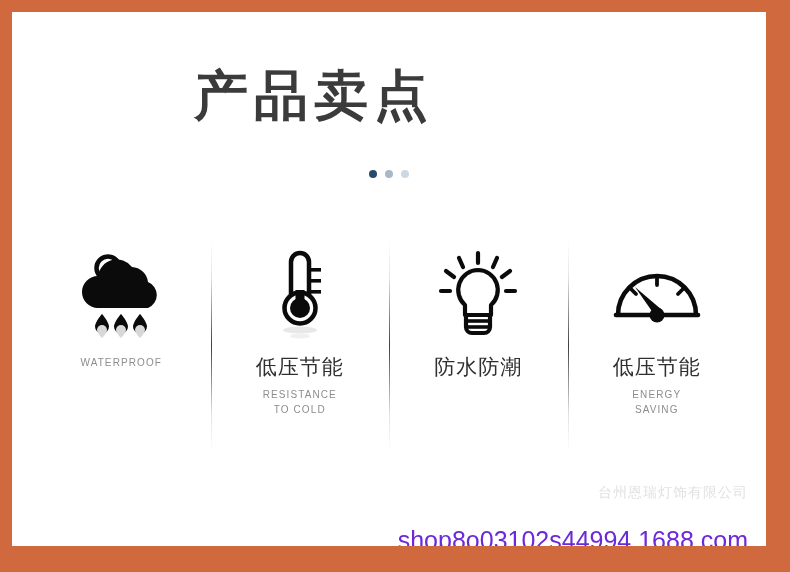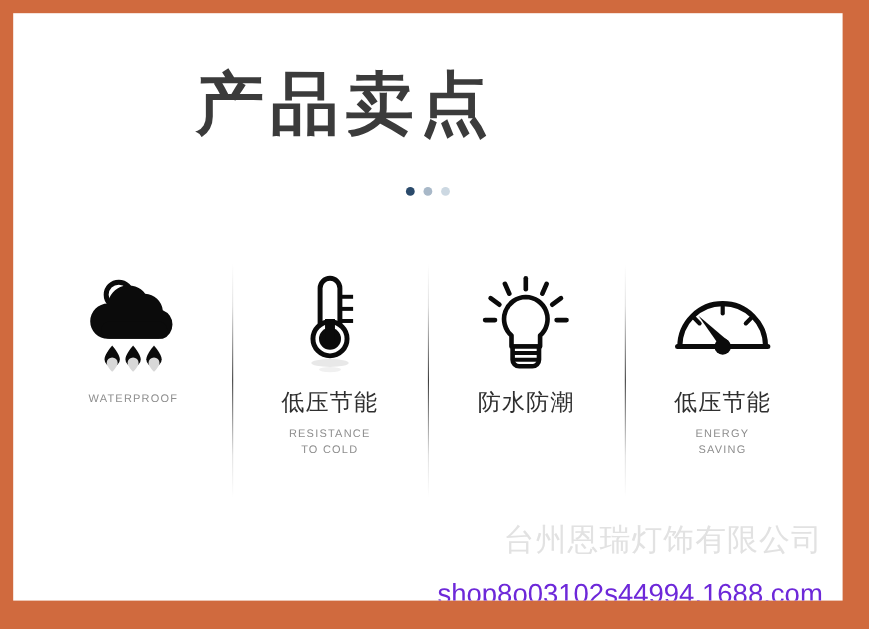--- a/index.html
+++ b/index.html
@@ -32,21 +32,21 @@
     overflow: hidden;
   }
 
   
   .title {
     position: absolute;
     left: 0;
     top: 48px;
     width: 604px;
     text-align: center;
-    font-size: 62px;
+    font-size: 54px;
     line-height: 70px;
     font-weight: bold;
     color: #3b3b3b;
     letter-spacing: 6px;
   }
 
   
   .dots {
     position: absolute;
     left: 0;
@@ -116,22 +116,22 @@
     letter-spacing: 1.1px;
     margin-top: 7px;
     text-align: center;
     white-space: pre-line;
   }
 
   
   .wm-company {
     position: absolute;
     right: 18px;
-    top: 460px;
-    font-size: 28px;
+    top: 472px;
+    font-size: 14px;
     color: #e2e2e2;
     letter-spacing: 1px;
     white-space: nowrap;
   }
   .wm-url {
     position: absolute;
     right: 18px;
     top: 514px;
     font-size: 25px;
     color: #6d28d9;

